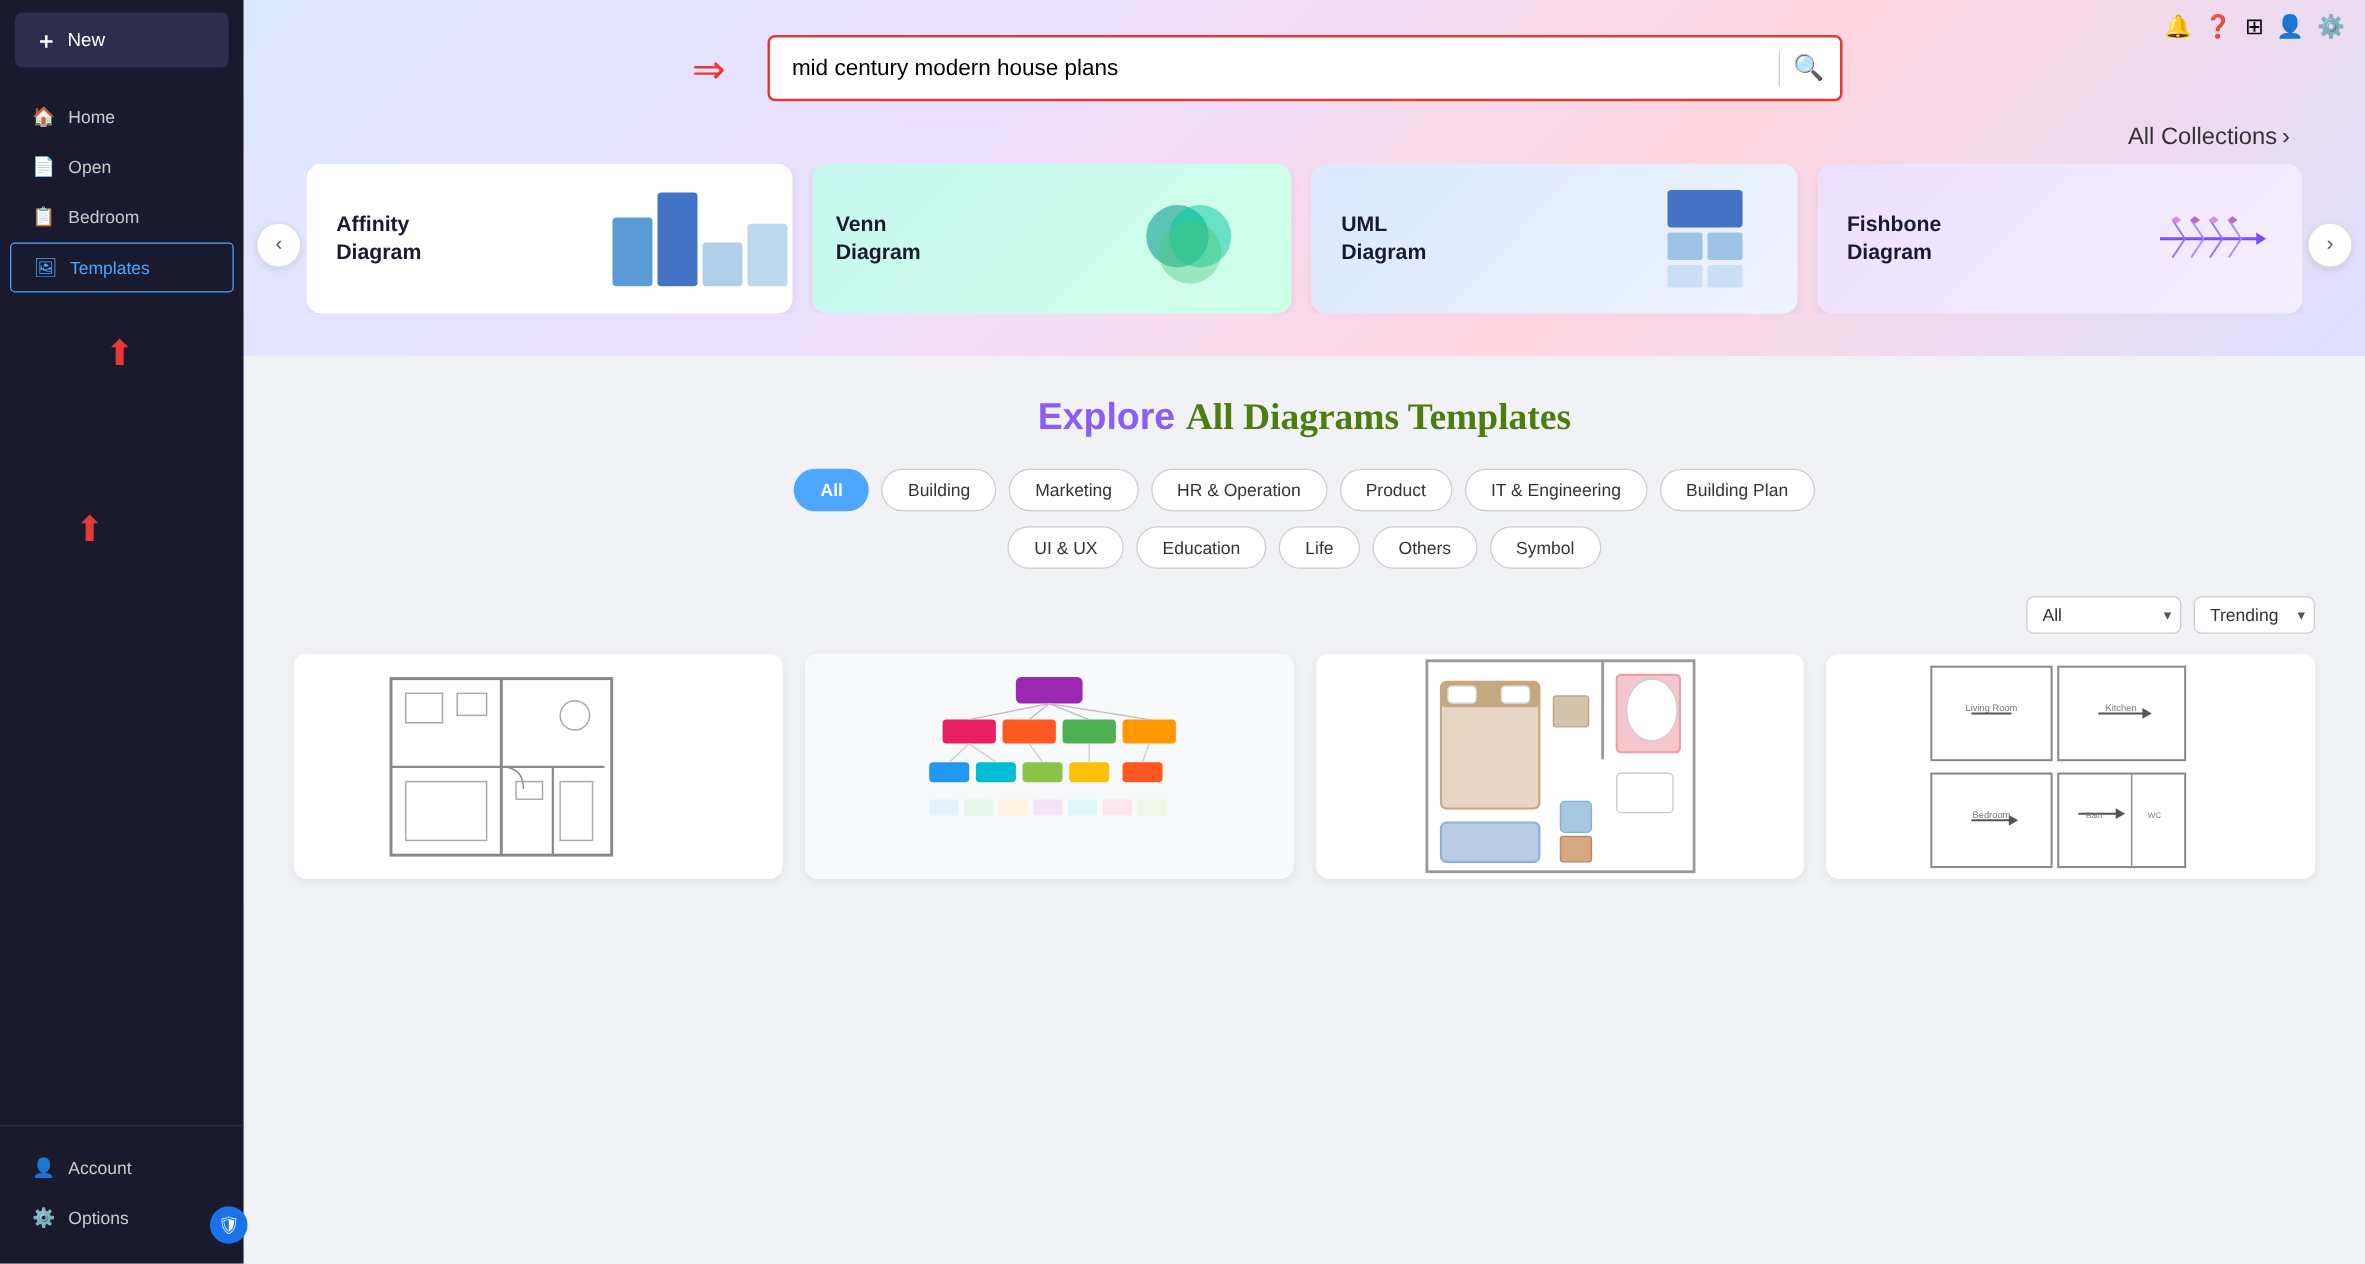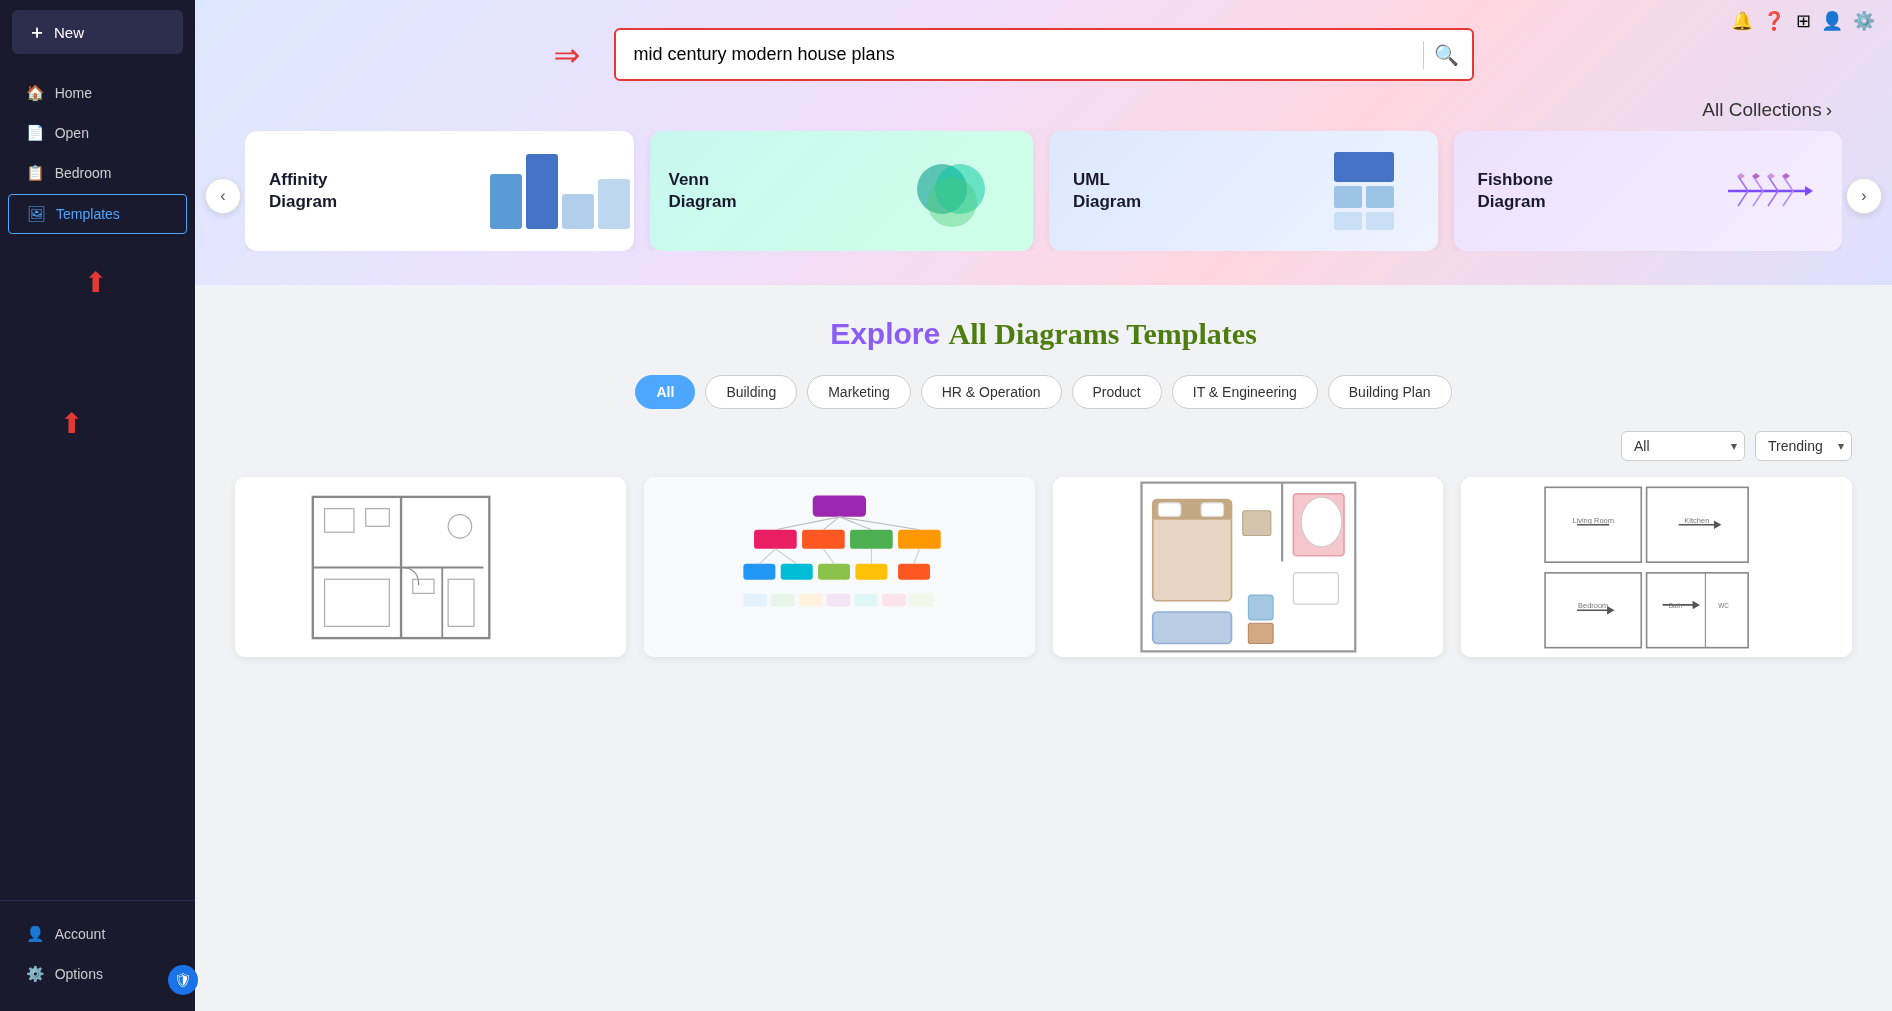--- a/index.html
+++ b/index.html
@@ -481,20 +481,27 @@
     <div class="filter-row">
       <button class="filter-pill active">All</button>
       <button class="filter-pill">Building</button>
       <button class="filter-pill">Marketing</button>
       <button class="filter-pill">HR &amp; Operation</button>
       <button class="filter-pill">Product</button>
       <button class="filter-pill">IT &amp; Engineering</button>
       <button class="filter-pill">Building Plan</button>
     </div>
 
+    <div class="filter-row">
+      <button class="filter-pill">UI &amp; UX</button>
+      <button class="filter-pill">Education</button>
+      <button class="filter-pill">Life</button>
+      <button class="filter-pill">Others</button>
+      <button class="filter-pill">Symbol</button>
+    </div>
 
     <div class="sort-row">
       <div class="sort-wrapper">
         <select class="sort-select">
           <option>All</option>
           <option>Business</option>
           <option>Building Plan</option>
         </select>
       </div>
       <div class="sort-wrapper">

